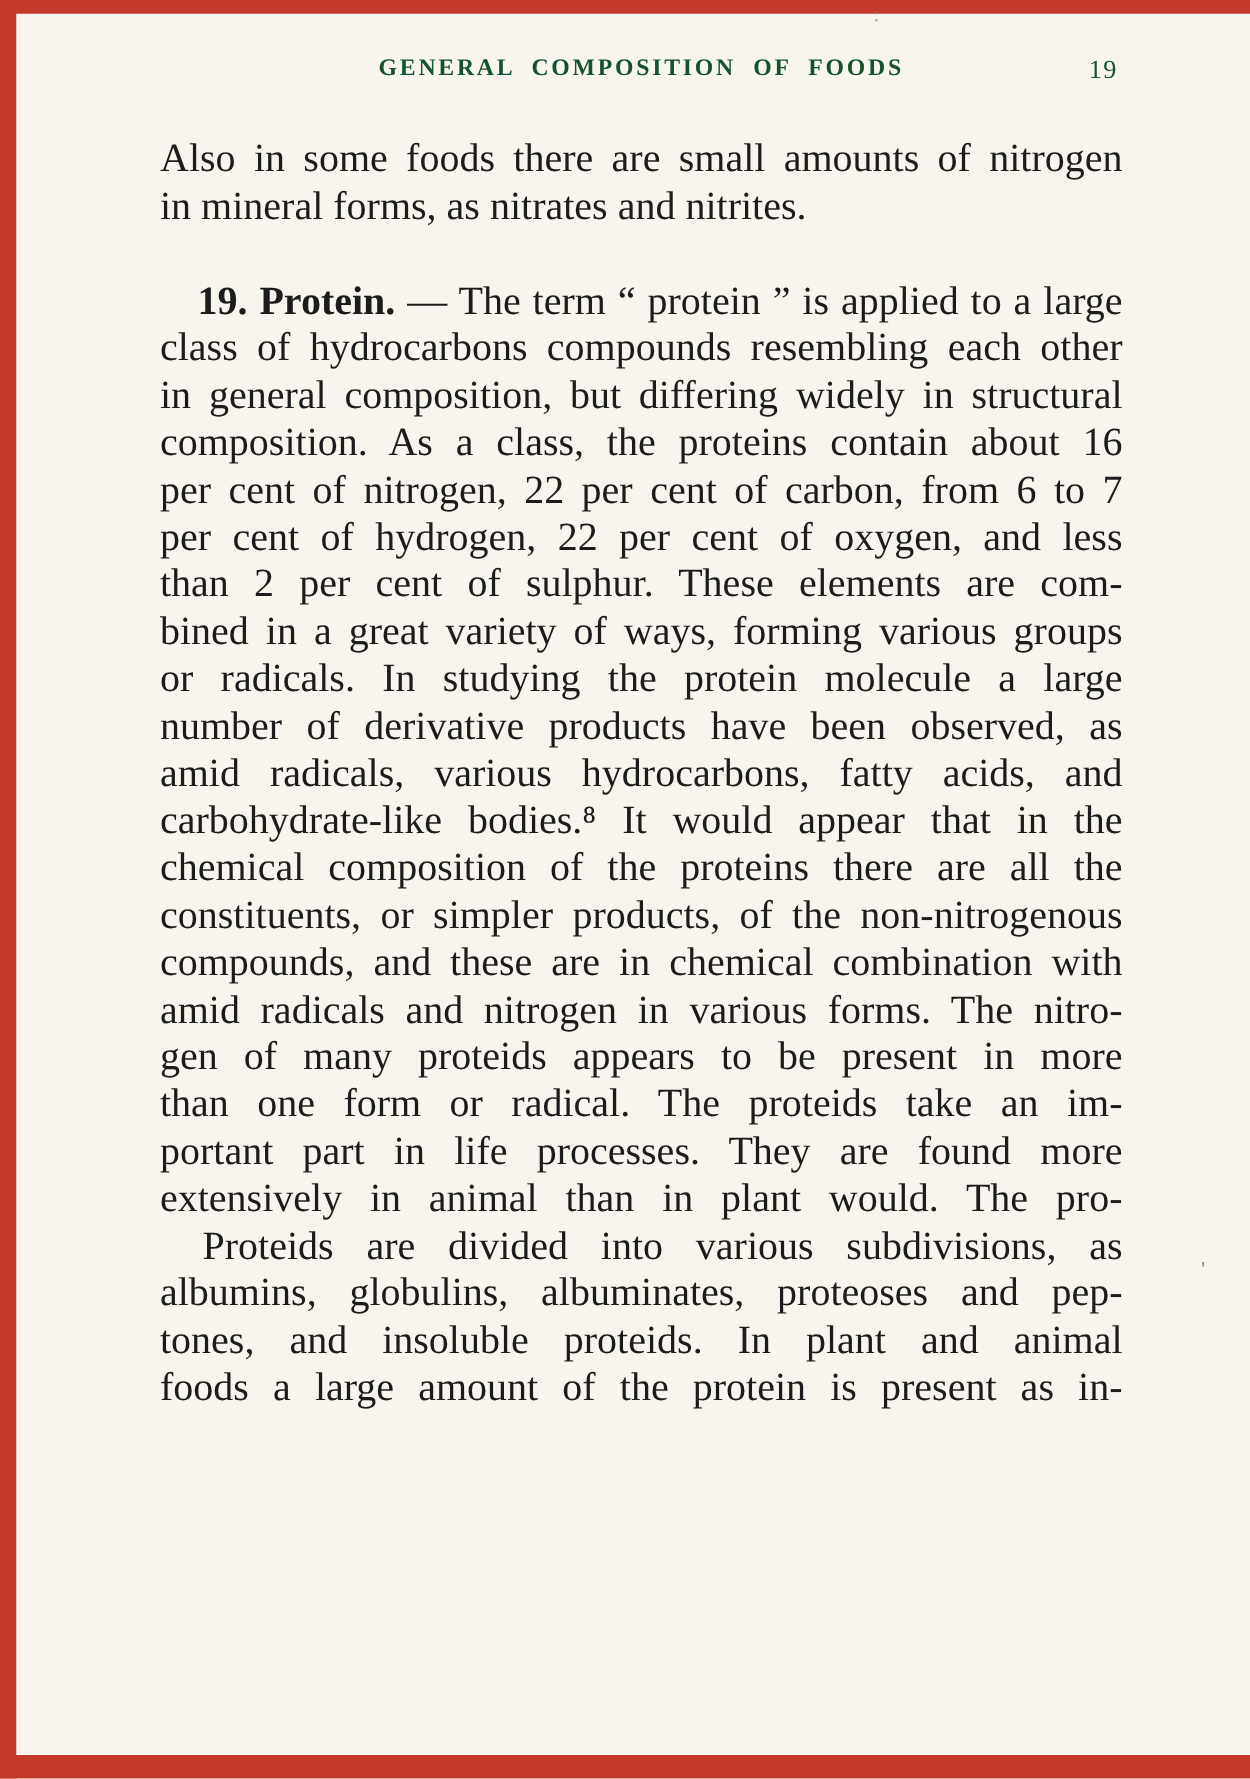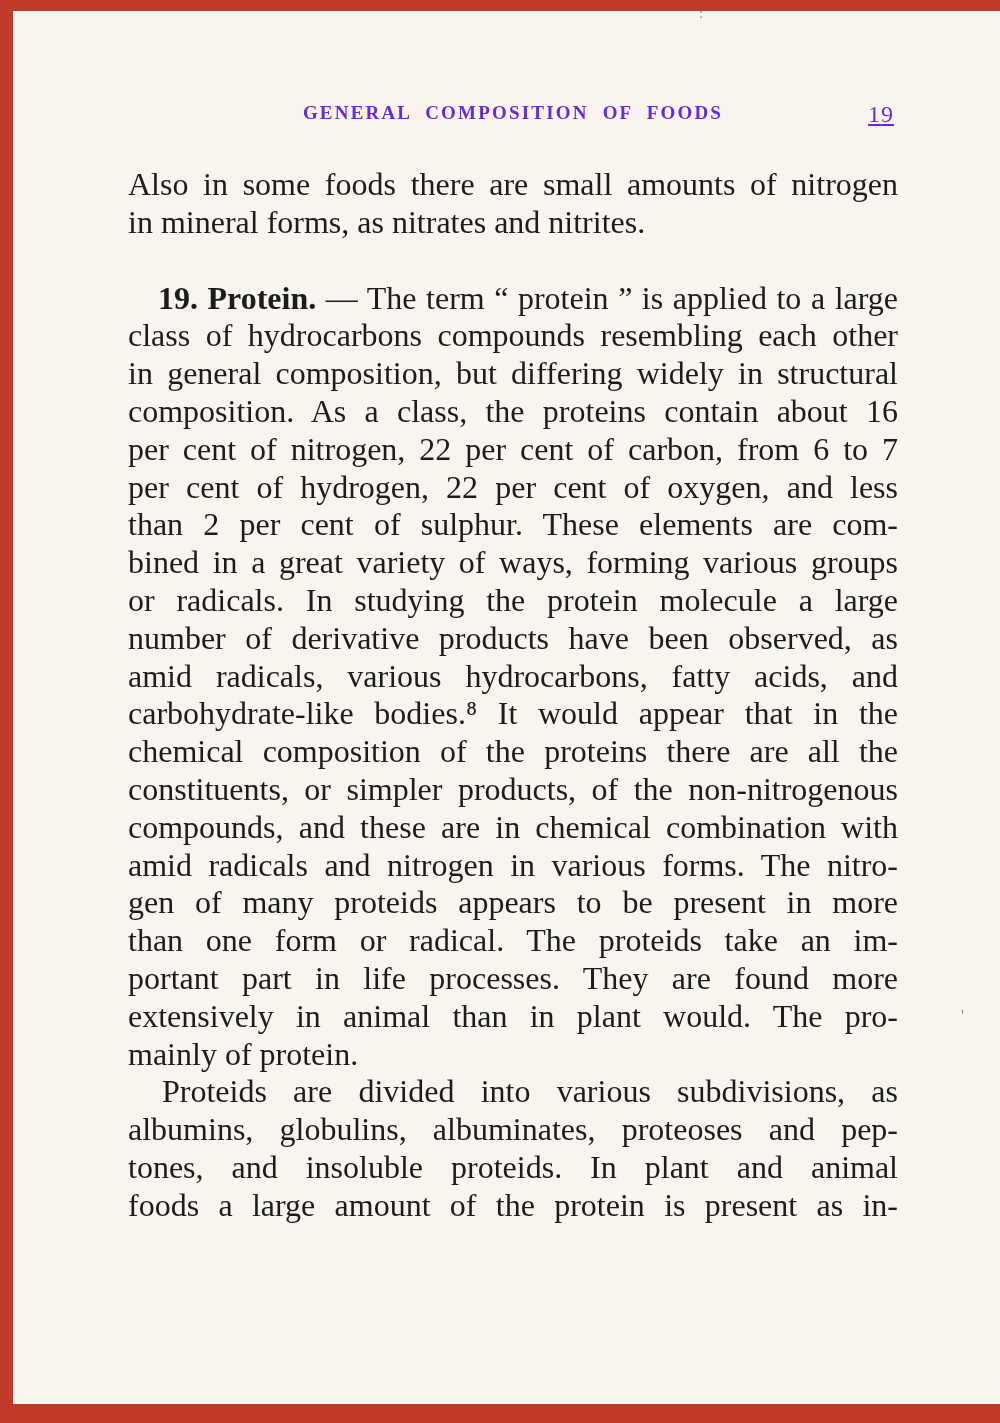--- a/index.html
+++ b/index.html
@@ -17,32 +17,32 @@
   }
   .edge { position: absolute; background: var(--scan-edge, #c23b2a); }
   .edge-top    { left: 0; top: 0; width: 100%; height: 11px; }
   .edge-left   { left: 0; top: 0; width: 13px; height: 100%; }
   .edge-bottom { left: 0; bottom: 0; width: 100%; height: 19px; }
 
   .content { position: absolute; left: 128px; top: 0; width: 770px; }
 
   .header {
     position: relative;
-    margin-top: 102px;
+    margin-top: 44px;
     text-align: center;
     font-size: 19px;
     font-weight: 600;
     letter-spacing: 2.2px;
     word-spacing: 7px;
-    color: #6d28d9;
+    color: #14532d;
   }
   .page-number {
     position: absolute; right: 4px; top: -1px;
-    font-size: 24px; font-weight: 500;
-    letter-spacing: 1px; word-spacing: 0; text-decoration: underline;
+    font-size: 21px; font-weight: 500;
+    letter-spacing: 1px; word-spacing: 0;
   }
 
   .para { font-size: 32px; line-height: 37.8px; }
   .line { text-align: justify; text-align-last: justify; }
   .line.last { text-align-last: left; }
 
   .para-first { margin-top: 42px; }
   .para-gap { margin-top: 38px; }
 
   .line.lead { text-indent: 30px; }
@@ -96,21 +96,20 @@
           <div class="line">amid radicals, various hydrocarbons, fatty acids, and</div>
           <div class="line">carbohydrate-like bodies.⁸ It would appear that in the</div>
           <div class="line">chemical composition of the proteins there are all the</div>
           <div class="line">constituents, or simpler products, of the non-nitrogenous</div>
           <div class="line">compounds, and these are in chemical combination with</div>
           <div class="line">amid radicals and nitrogen in various forms. The nitro-</div>
           <div class="line">gen of many proteids appears to be present in more</div>
           <div class="line">than one form or radical. The proteids take an im-</div>
           <div class="line">portant part in life processes. They are found more</div>
           <div class="line">extensively in animal than in plant would. The pro-</div>
-          <div class="line last">mainly of protein.</div>
         </div>
     </div>
 
     <div class="para">
       <div class="lines indent-first">
           <div class="line">Proteids are divided into various subdivisions, as</div>
           <div class="line">albumins, globulins, albuminates, proteoses and pep-</div>
           <div class="line">tones, and insoluble proteids. In plant and animal</div>
           <div class="line">foods a large amount of the protein is present as in-</div>
         </div>

